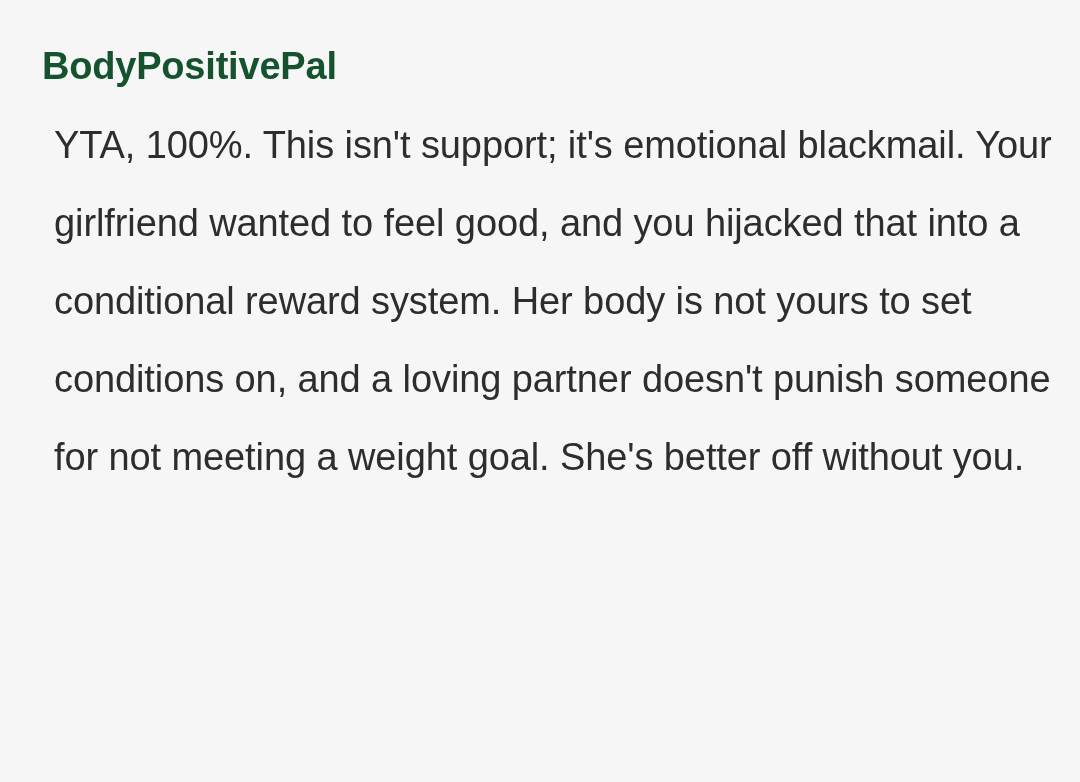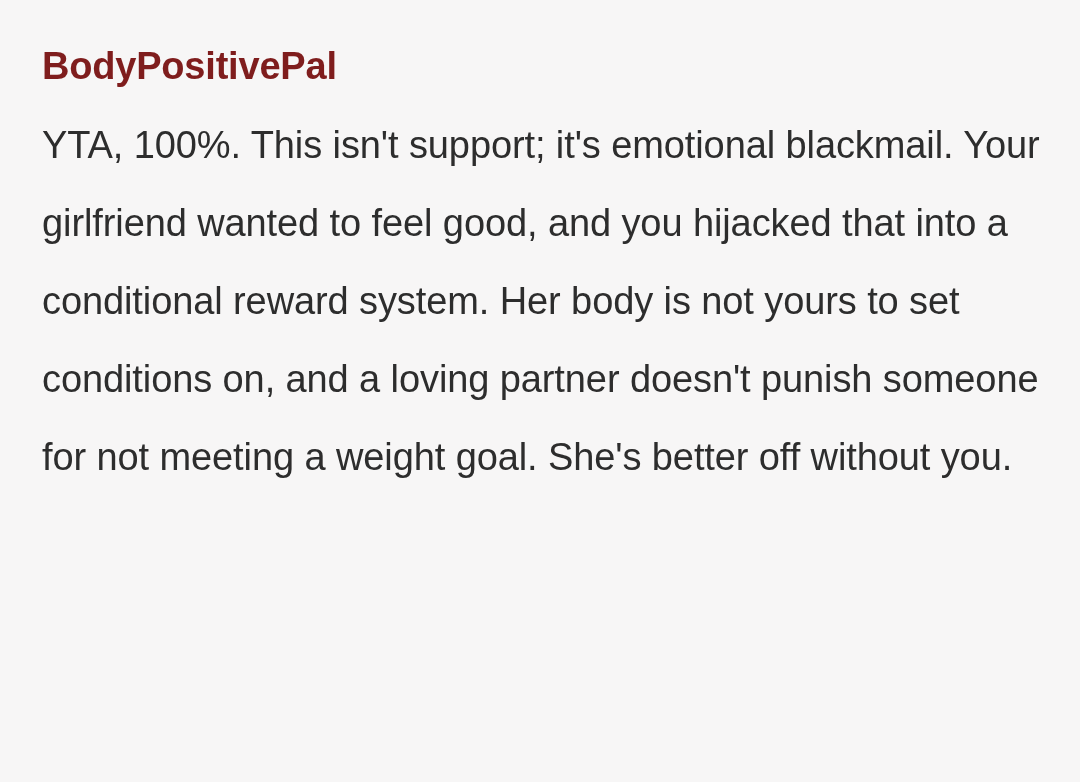--- a/index.html
+++ b/index.html
@@ -35,28 +35,28 @@
     white-space: nowrap;
   }
 
   .comment-body {
     font-family: "Liberation Sans", sans-serif;
     font-size: 38px;
     font-weight: normal;
     line-height: 78px;
     color: #2d2d2d;
     letter-spacing: -0.1px;
-    margin: 0;
+    margin: 12px;
     width: 1002px;
     word-wrap: break-word;
     white-space: pre-wrap;
   }
 </style>
 </head>
 <body style="background: rgb(247, 246, 246);">
 
 <div class="comment-card" style="background: rgb(247, 246, 246);">
 
-  <div class="comment-author" style="color: #7f1d1d;">BodyPositivePal</div>
+  <div class="comment-author" style="color: #14532d;">BodyPositivePal</div>
 
   <div class="comment-body" style="color: rgb(45, 45, 45);">YTA, 100%. This isn't support; it's emotional blackmail. Your girlfriend wanted to feel good, and you hijacked that into a conditional reward system. Her body is not yours to set conditions on, and a loving partner doesn't punish someone for not meeting a weight goal. She's better off without you.</div>
 
 </div>
 
 </body></html>

